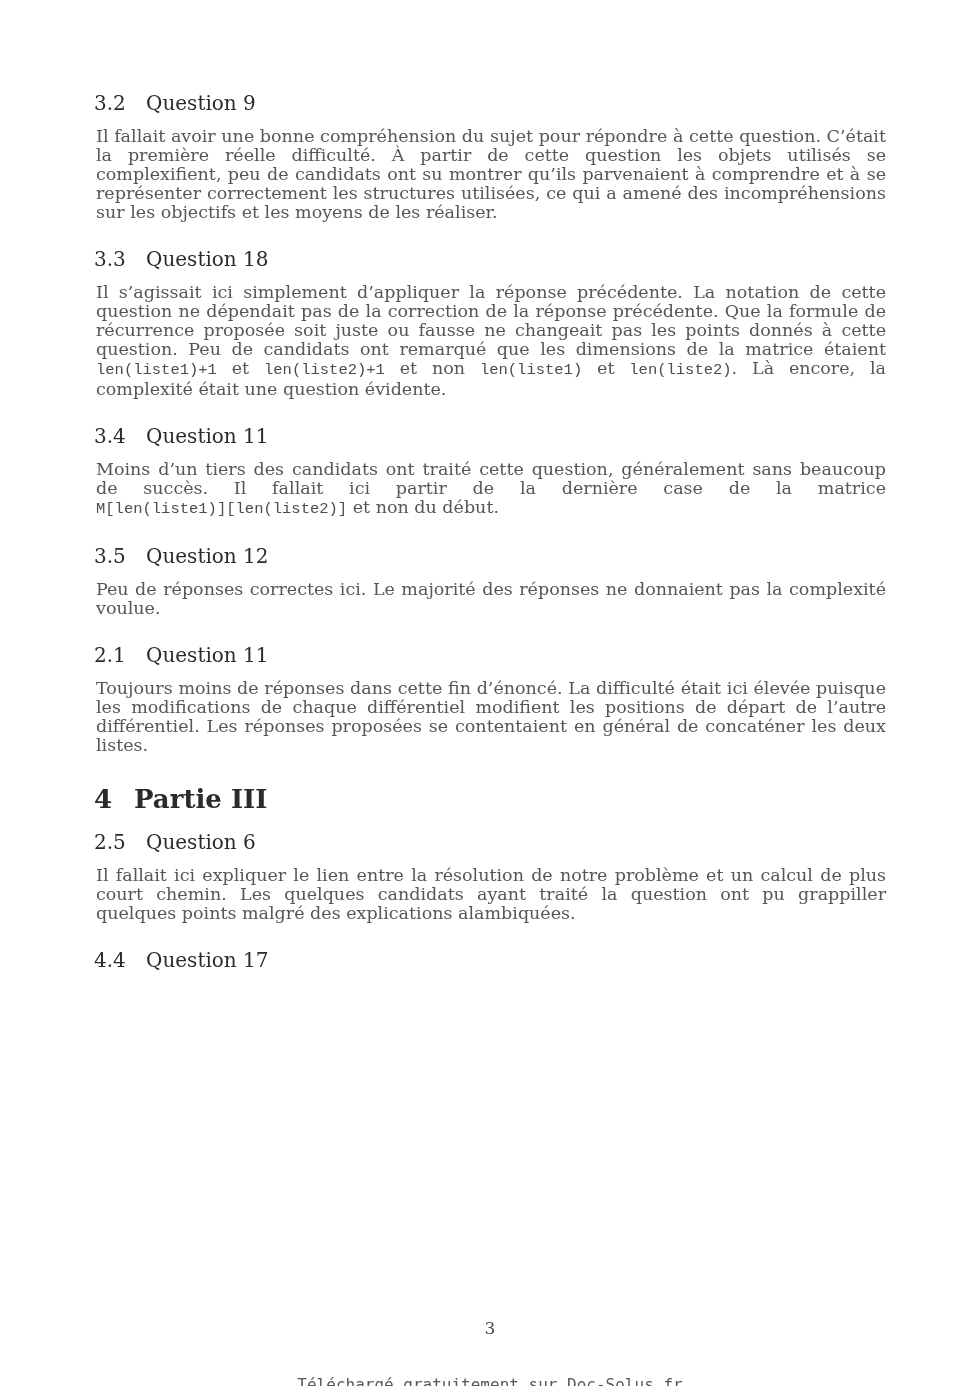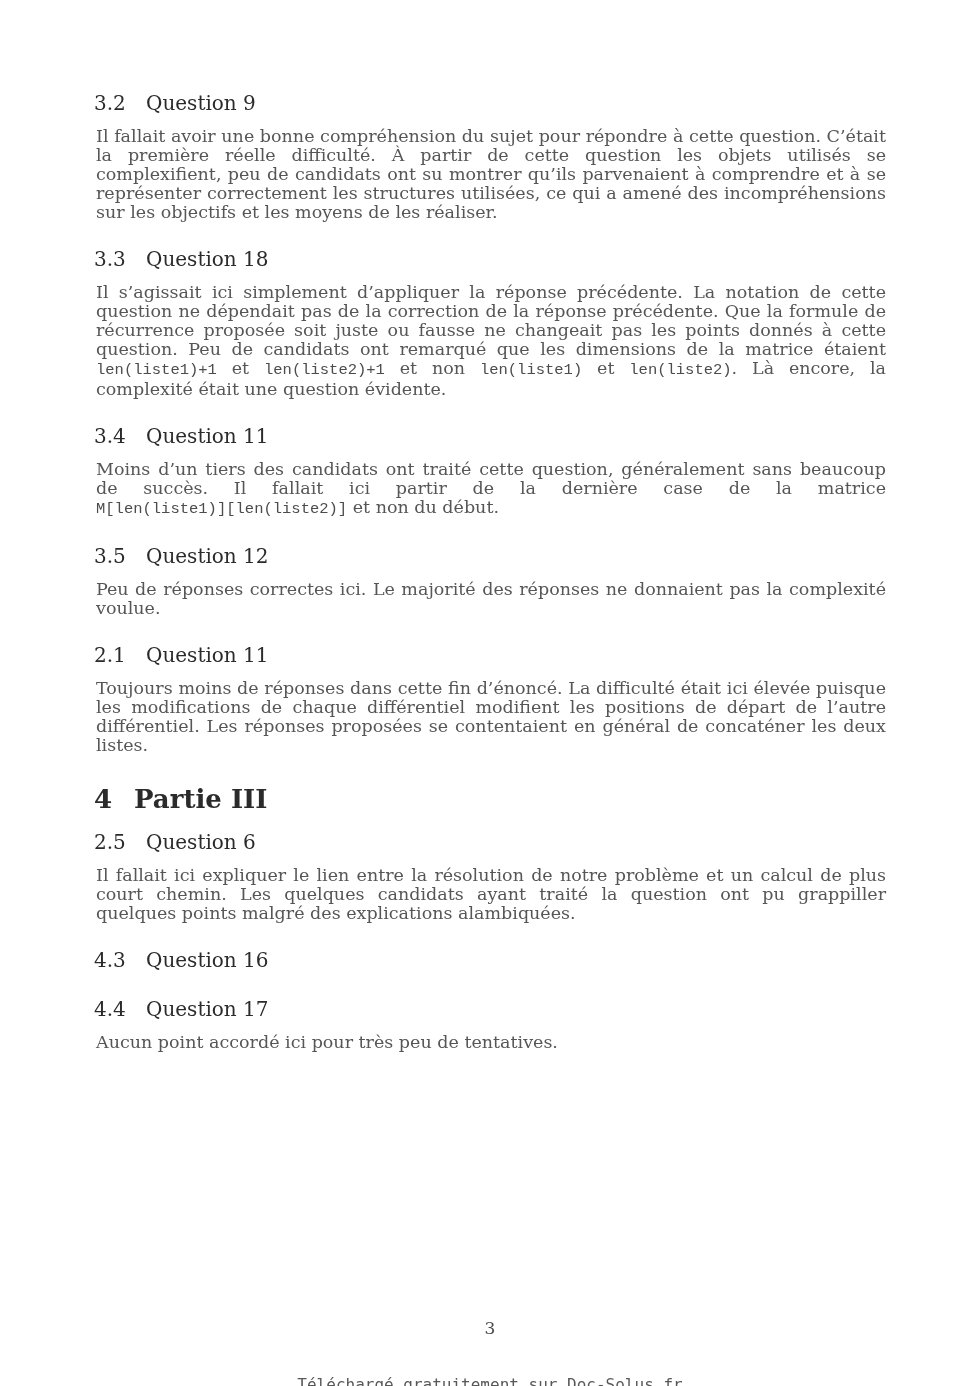--- a/index.html
+++ b/index.html
@@ -121,30 +121,25 @@
         </h1>
       </section>
       <section class="doc-section">
         <h2 class="section-heading">
           <span class="sec-num">2.5</span>
           <span class="sec-title">Question 6</span>
         </h2>
         <p class="doc-paragraph"><span class="txt">Il fallait ici expliquer le lien entre la résolution de notre problème et un calcul de plus court chemin. Les quelques candidats ayant traité la question ont pu grappiller quelques points malgré des explications alambiquées.</span></p>
       </section>
       <section class="doc-section">
-        <h2 class="section-heading">
-          <span class="sec-num">4.3</span>
-          <span class="sec-title">Question 16</span>
-        </h2>
       </section>
       <section class="doc-section">
         <h2 class="section-heading">
           <span class="sec-num">4.4</span>
           <span class="sec-title">Question 17</span>
         </h2>
-        <p class="doc-paragraph"><span class="txt">Aucun point accordé ici pour très peu de tentatives.</span></p>
       </section>
     </div>
 
   <div class="page-number">3</div>
 
   <div class="download-notice">Téléchargé gratuitement sur Doc-Solus.fr</div>
 </div>
 
 </body></html>

